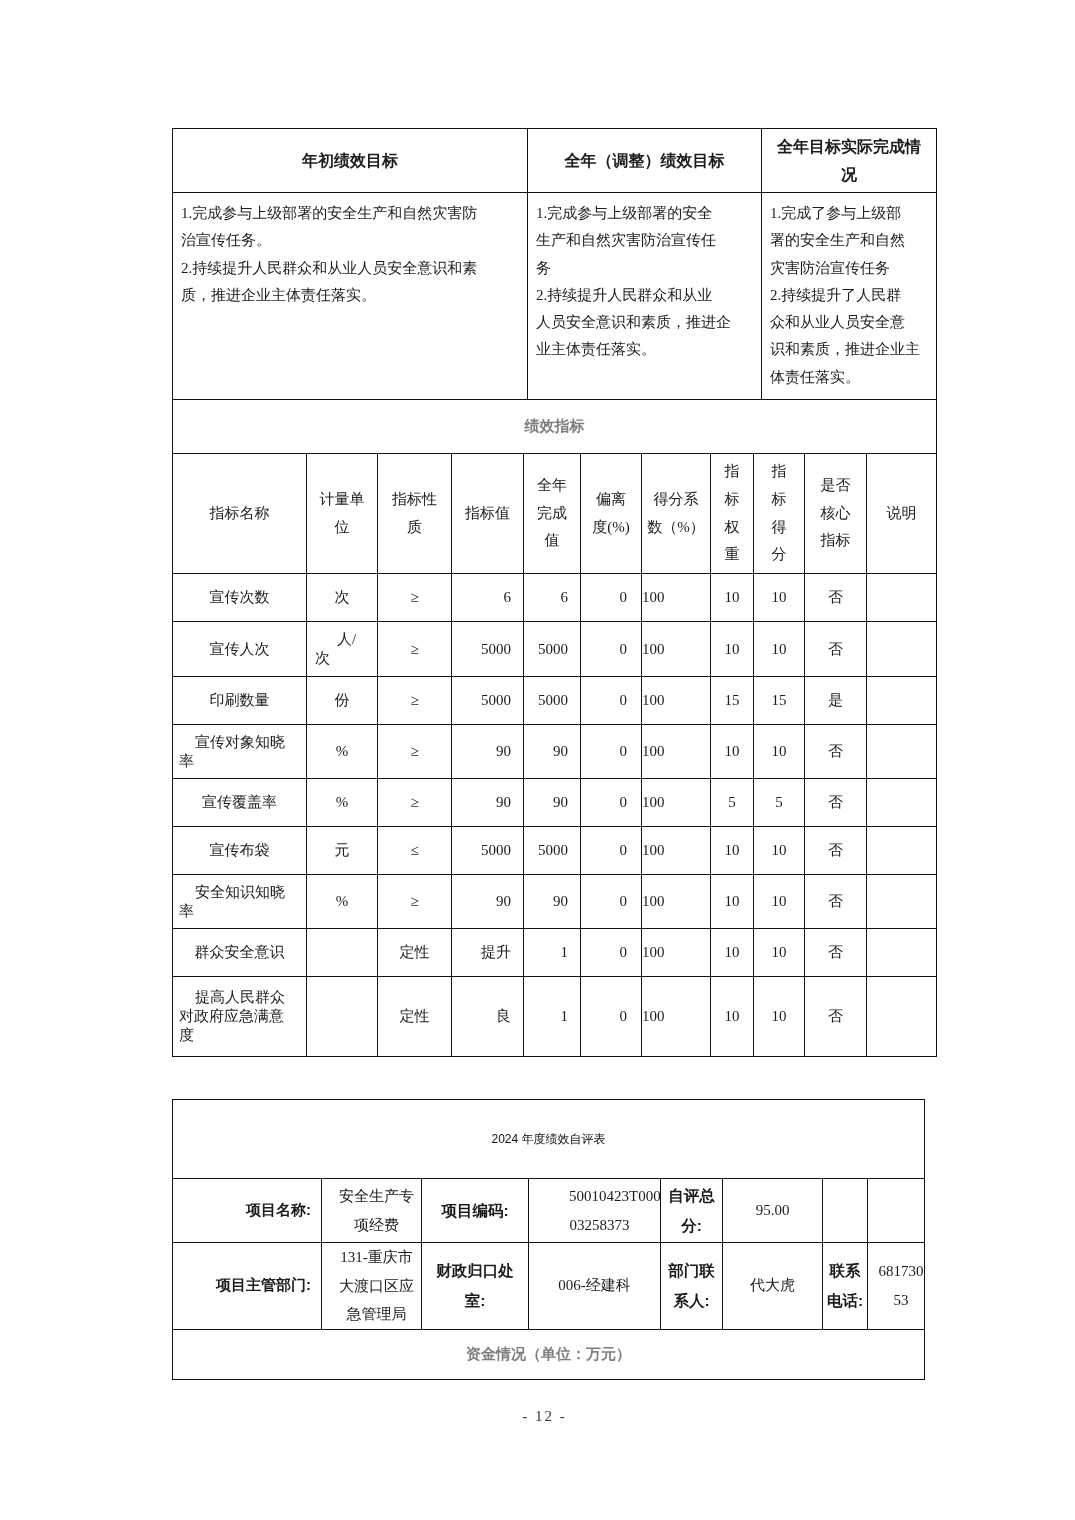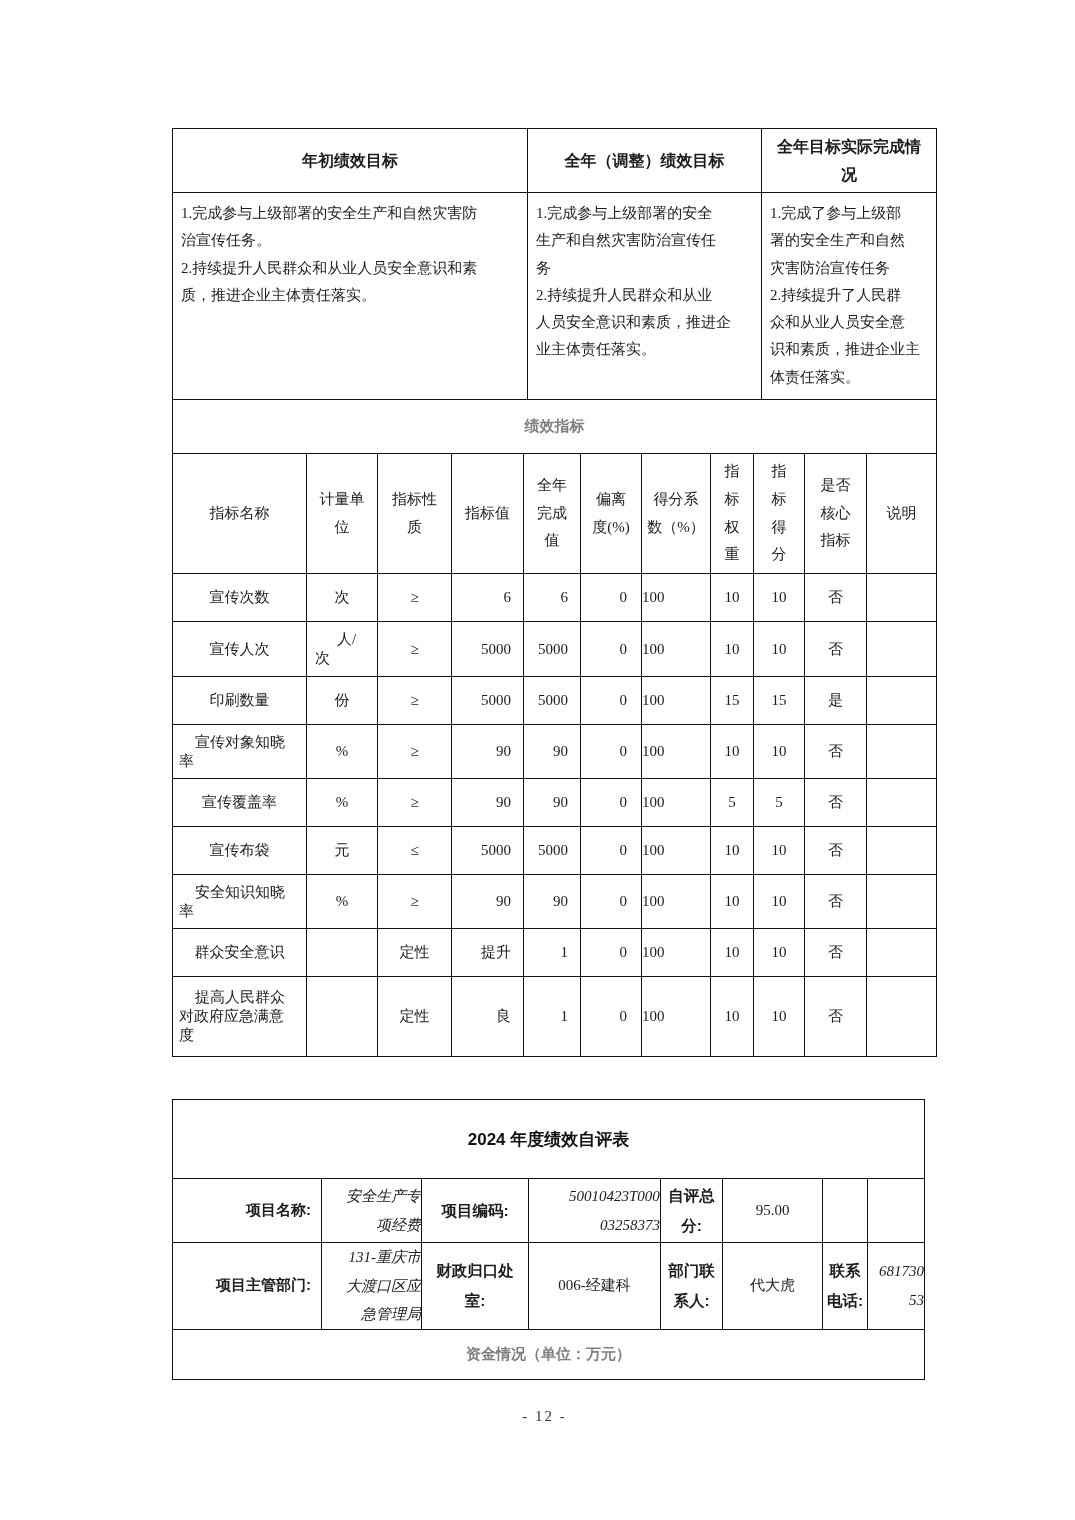--- a/index.html
+++ b/index.html
@@ -37,32 +37,32 @@
   .t-ind td.cunit.wrapl { text-align:left; padding-left:8px; text-indent:22px; }
   .t-ind td.cnat  { text-align:center; }
   .t-ind td.cnum  { text-align:right; padding-right:12px; }
   .t-ind td.cdev  { text-align:right; padding-right:14px; }
   .t-ind td.ccoef { text-align:left; padding-right:10px; }
   .t-ind td.cwgt, .t-ind td.cscr, .t-ind td.ccore { text-align:center; }
 
   
   .t-eval { width:752px; margin-top:42px; }
   .t-eval td.title {
-    font-family:"Liberation Sans", sans-serif; font-weight:bold; font-size:17px;
+    font-family:"Liberation Sans", sans-serif; font-weight:normal; font-size:12px;
     text-align:center; color:#111;
   }
   .t-eval td.lbl {
     font-family:"Liberation Sans", sans-serif; font-weight:bold; font-size:15px;
     text-align:right; padding-right:10px; white-space:pre-line;
   }
   .t-eval td.lblc {
     font-family:"Liberation Sans", sans-serif; font-weight:bold; font-size:15.5px;
     text-align:center; white-space:pre-line; line-height:1.9;
   }
-  .t-eval td.val  { text-align:right; padding-left:10px; line-height:1.9; white-space:pre-line;font-style:italic; }
+  .t-eval td.val  { text-align:center; padding-left:10px; line-height:1.9; white-space:pre-line; }
   .t-eval td.valc { text-align:center; }
   .t-eval td.val.ind { text-indent:30px; }
 
   .pagenum {
     position:absolute; top:1408px; left:7px; width:100%;
     text-align:center; font-size:15px; color:#333; letter-spacing:2px;
   }
 </style>
 </head>
 <body>

